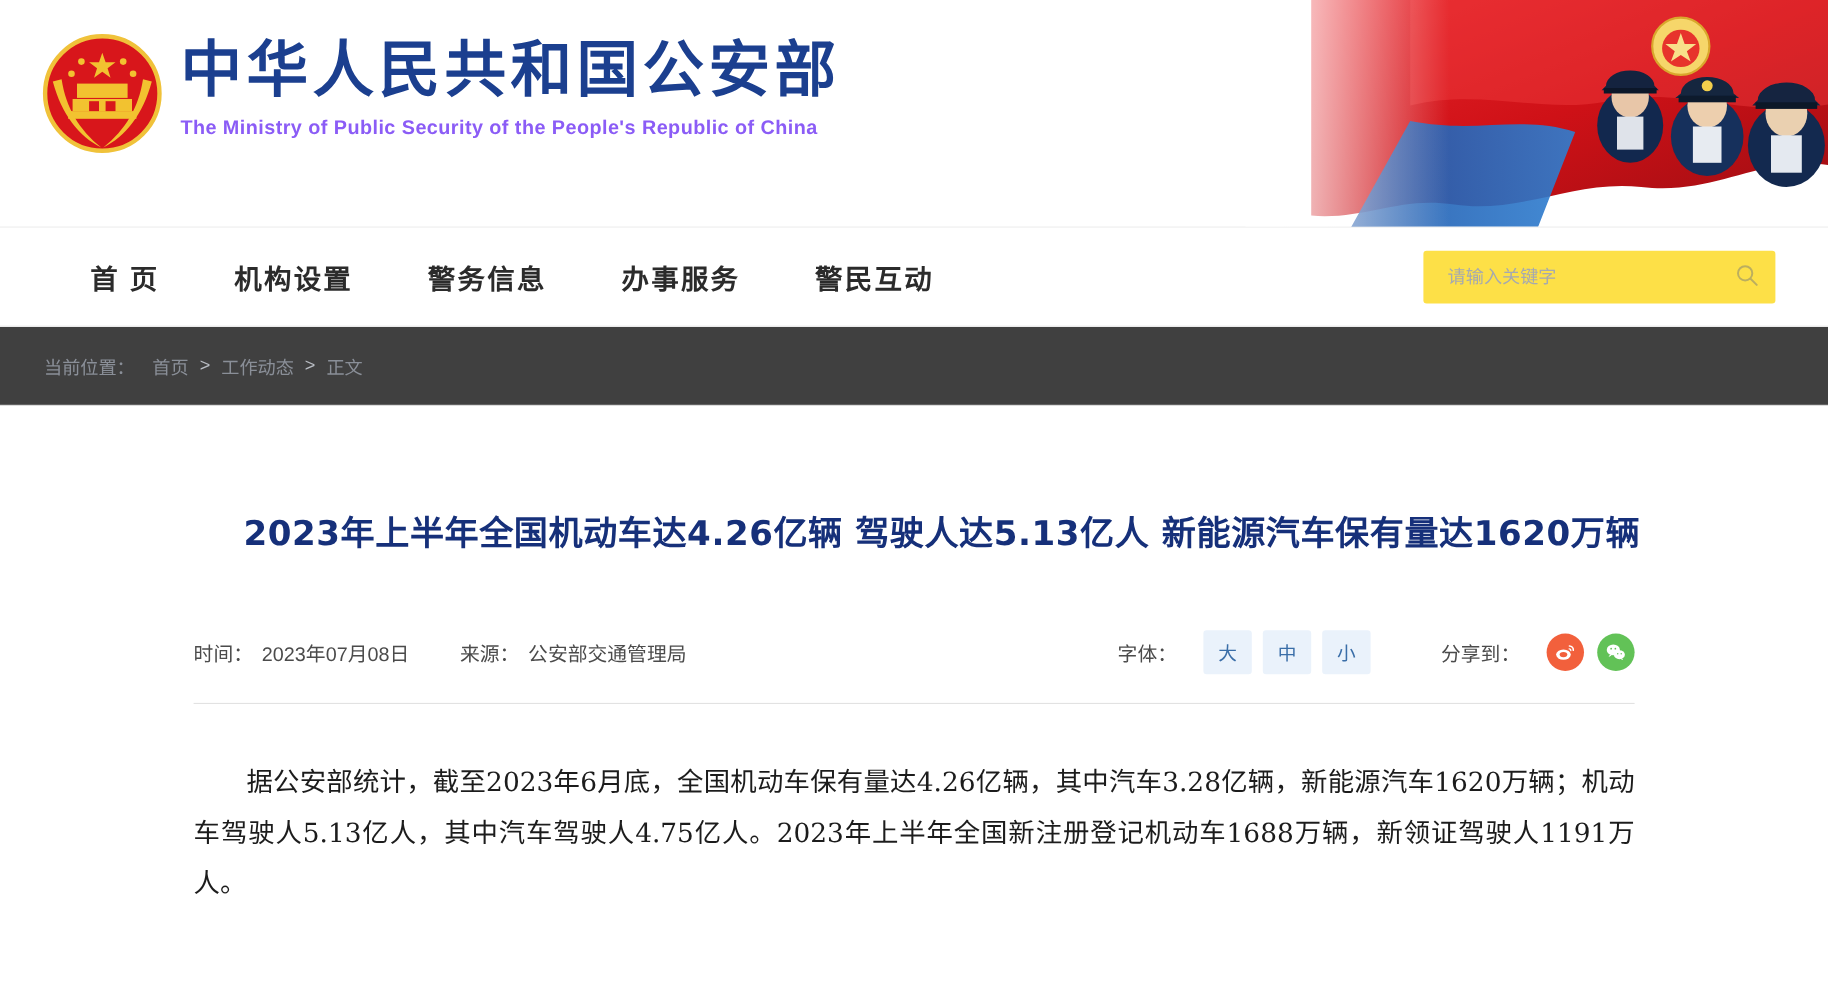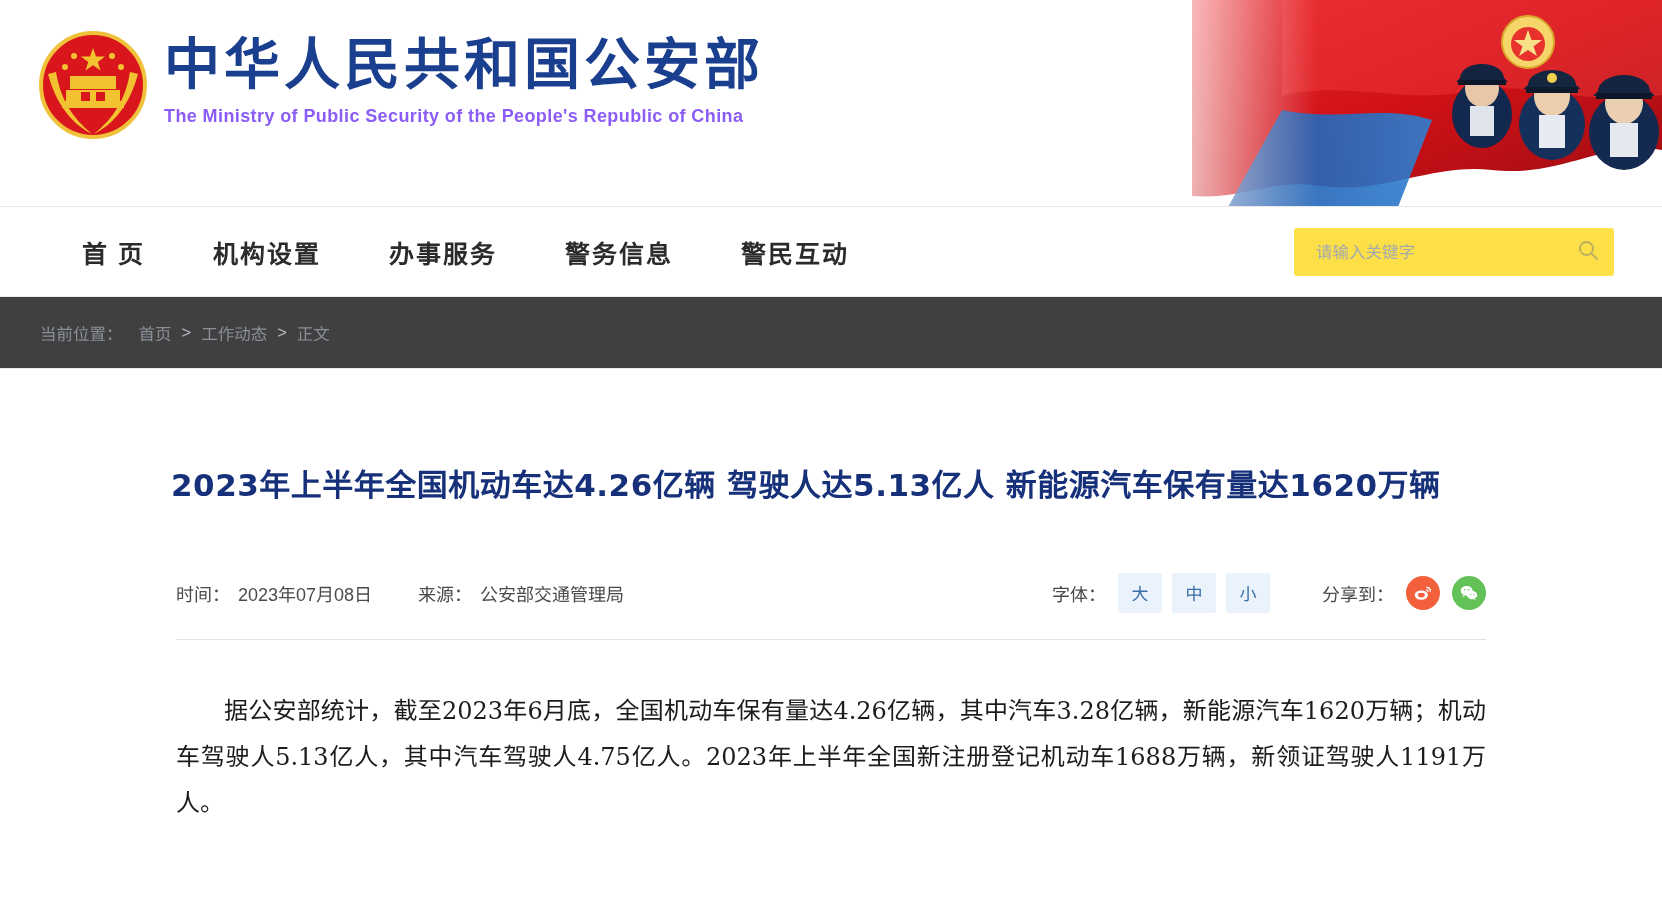--- a/index.html
+++ b/index.html
@@ -145,21 +145,21 @@
   }
   .breadcrumb .sep { color: #b9bdc4; }
 
   
   .article {
     width: 1440px;
     margin: 0 auto;
     padding-top: 72px;
   }
   .article-title {
-    text-align: left;
+    text-align: right;
     font-family: "DejaVu Sans", "Liberation Sans", sans-serif;
     font-size: 31px;
     font-weight: bold;
     color: #16307a;
     letter-spacing: 0.5px;
     line-height: 1.5;
     padding: 0 60px;
   }
 
   .meta-bar {
@@ -180,21 +180,21 @@
     gap: 8px;
   }
   .meta-left .m-val { color: #4b4b4b; }
   .meta-left .m-gap { display: inline-block; width: 30px; }
 
   .meta-right {
     position: absolute;
     right: 0;
     display: flex;
     align-items: center;
-    gap: 0px;
+    gap: 12px;
   }
   .font-label, .share-label {
     font-size: 18px;
     color: #4b4b4b;
     margin-right: 12px;
   }
   .font-sizes { display: flex; gap: 10px; margin-right: 52px; }
   .fs-btn {
     width: 44px;
     height: 40px;
@@ -326,22 +326,22 @@
         <div class="site-title-cn">中华人民共和国公安部</div>
         <div class="site-title-en">The Ministry of Public Security of the People's Republic of China</div>
       </div>
     </div>
   </div>
 
   <div class="nav">
     <div class="nav-items">
       <div class="nav-item">首 页</div>
       <div class="nav-item">机构设置</div>
+      <div class="nav-item">警务信息</div>
       <div class="nav-item">办事服务</div>
-      <div class="nav-item">警务信息</div>
       <div class="nav-item">警民互动</div>
     </div>
 
     <div class="search-box">
       <input type="text" placeholder="请输入关键字" style="">
       <span class="search-icon">
         <svg width="24" height="24" viewBox="0 0 24 24" fill="none" stroke="#6d737c" stroke-width="1.8">
           <circle cx="10.5" cy="10.5" r="6.5"></circle>
           <line x1="15.4" y1="15.4" x2="21" y2="21" stroke-linecap="round"></line>
         </svg>

